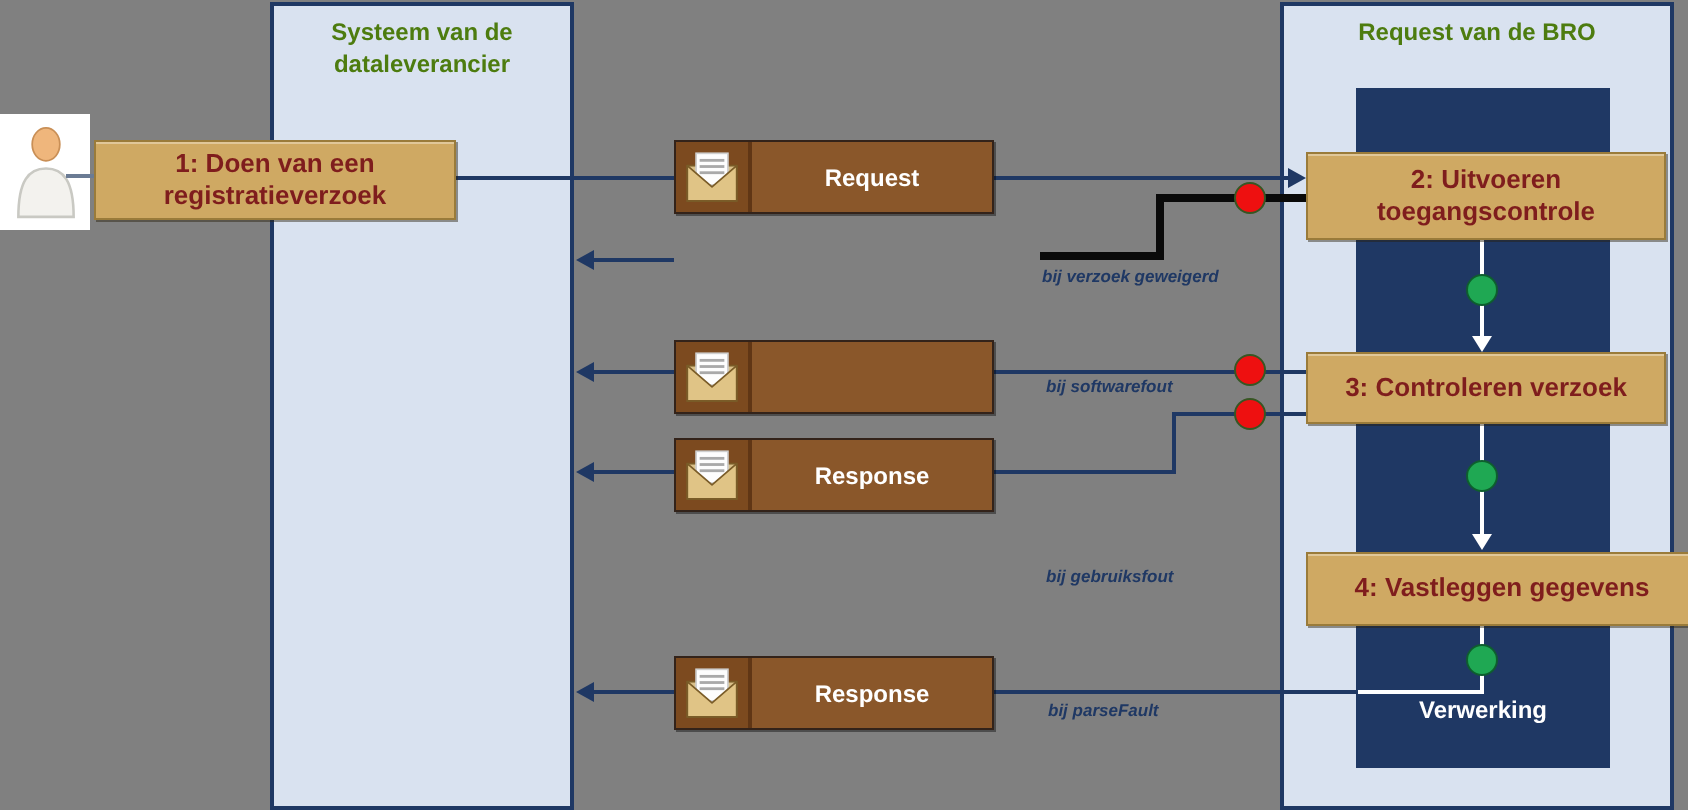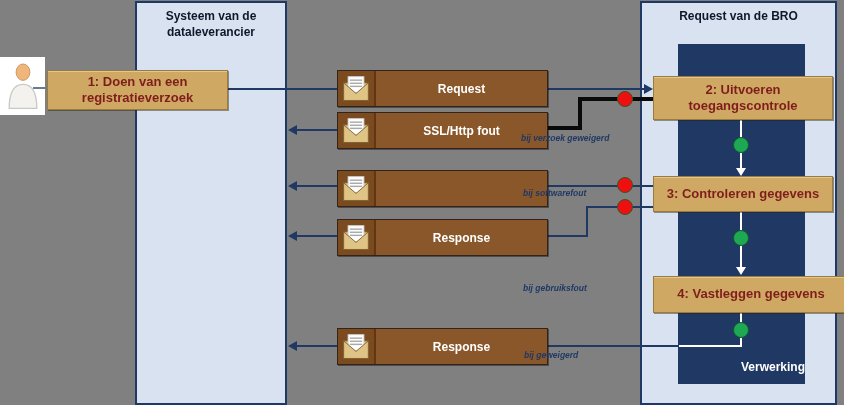--- a/index.html
+++ b/index.html
@@ -2,36 +2,36 @@
 <html><head>
 <meta charset="utf-8">
 <style>
   html,body{margin:0;padding:0;background:#808080;}
   .stage{position:relative;width:844px;height:405px;background:#808080;overflow:hidden;
          font-family:"Liberation Sans", sans-serif;}
   
   .lane{position:absolute;top:1px;height:400px;background:#d9e2f0;border:2px solid #1f3864;z-index:1;}
   .lane-left{left:135px;width:148px;}
   .lane-right{left:640px;width:193px;}
-  .lane-title{margin-top:6px;text-align:center;font-size:12px;font-weight:bold;color:#0f172a;
+  .lane-title{margin-top:6px;text-align:center;font-size:12px;font-weight:bold;color:#4d7c0f;
               line-height:1.3;padding:0 4px;}
   .inner{position:absolute;left:678px;top:44px;width:127px;height:340px;background:#1f3864;z-index:2;}
-  .inner-label{position:absolute;left:678px;top:360px;width:127px;text-align:right;color:#ffffff;
+  .inner-label{position:absolute;left:678px;top:348px;width:127px;text-align:center;color:#ffffff;
                font-size:12px;font-weight:bold;z-index:4;}
   
   .actor{position:absolute;left:0;top:57px;width:45px;height:58px;background:#ffffff;z-index:3;
          display:flex;align-items:center;justify-content:center;}
   
   .step{position:absolute;background:#cfa963;border:1px solid #9a7b3a;
         box-shadow:1px 1px 0 rgba(40,30,10,.45), inset 0 1px 0 rgba(255,255,255,.35);
         color:#7f1d1d;font-size:13px;font-weight:bold;display:flex;align-items:center;
         justify-content:center;text-align:center;line-height:1.25;z-index:4;padding:2px 4px;
         box-sizing:border-box;}
   
-  .msg{position:absolute;left:337px;width:211px;height:37px;background:#8a572a;
+  .msg{position:absolute;left:337px;width:160px;height:37px;background:#8a572a;
        border:1px solid #33231a;box-shadow:1px 1px 0 rgba(0,0,0,.4);display:flex;z-index:4;
        box-sizing:border-box;}
   .msg-icon{width:36px;height:100%;background:#7c4a1f;border-right:2px solid #603615;
             display:flex;align-items:center;justify-content:center;}
   .msg-label{flex:1;display:flex;align-items:center;justify-content:center;color:#ffffff;
              font-size:12px;font-weight:bold;}
   
   .cond{position:absolute;color:#1f3864;font-size:8.5px;font-style:italic;font-weight:bold;
         z-index:5;white-space:nowrap;}
   
@@ -68,21 +68,21 @@
   <div class="actor">
     <svg width="38" height="52" viewBox="0 0 44 56">
       <ellipse cx="22" cy="12" rx="8" ry="9.5" fill="#efb67c" stroke="#c98f56" stroke-width="1"></ellipse>
       <path d="M6 54 C6 33 12 26 22 26 C32 26 38 33 38 54 Z" fill="#f3f2ee" stroke="#c9c9c3" stroke-width="1.5"></path>
     </svg>
   </div>
   <div class="hl" style="left:33px;top:87px;width:14px;background:#6b7b94;"></div>
 
   <div class="step" style="left:47px;top:70px;width:181px;height:40px;">1: Doen van een registratieverzoek</div>
   <div class="step" style="left:653px;top:76px;width:180px;height:44px;">2: Uitvoeren toegangscontrole</div>
-  <div class="step" style="left:653px;top:176px;width:180px;height:36px;">3: Controleren gegevens</div>
+  <div class="step" style="left:653px;top:176px;width:180px;height:36px;">3: Controleren verzoek</div>
   <div class="step" style="left:653px;top:276px;width:196px;height:37px;">4: Vastleggen gegevens</div>
 
   <div class="hl" style="left:228px;top:88px;width:417px;"></div>
   <div class="ar-r" style="left:644px;top:84px;"></div>
 
   <div class="hl black" style="left:578px;top:97px;width:75px;"></div>
   <div class="vl black" style="left:578px;top:97px;height:33px;"></div>
   <div class="hl black" style="left:520px;top:126px;width:62px;"></div>
 
   <div class="hl" style="left:296px;top:129px;width:41px;"></div>
@@ -113,33 +113,20 @@
         <rect x="8" y="3" width="18" height="18" fill="#fdfdfd" stroke="#cfcfcf"></rect>
         <line x1="10" y1="7" x2="24" y2="7" stroke="#a9a9a9" stroke-width="1.6"></line>
         <line x1="10" y1="10.5" x2="24" y2="10.5" stroke="#a9a9a9" stroke-width="1.6"></line>
         <line x1="10" y1="14" x2="24" y2="14" stroke="#a9a9a9" stroke-width="1.6"></line>
         <path d="M3 10 L3 30 L31 30 L31 10 L17 22 Z" fill="#e0c486" stroke="#7a5c28" stroke-linejoin="round"></path>
       </svg>
     </div>
     <div class="msg-label">Request</div>
   </div>
 
-  <div class="msg" style="top:112px;">
-    <div class="msg-icon">
-      <svg width="30" height="30" viewBox="0 0 34 34">
-        <rect x="3" y="10" width="28" height="20" fill="#d9c089" stroke="#7a5c28"></rect>
-        <rect x="8" y="3" width="18" height="18" fill="#fdfdfd" stroke="#cfcfcf"></rect>
-        <line x1="10" y1="7" x2="24" y2="7" stroke="#a9a9a9" stroke-width="1.6"></line>
-        <line x1="10" y1="10.5" x2="24" y2="10.5" stroke="#a9a9a9" stroke-width="1.6"></line>
-        <line x1="10" y1="14" x2="24" y2="14" stroke="#a9a9a9" stroke-width="1.6"></line>
-        <path d="M3 10 L3 30 L31 30 L31 10 L17 22 Z" fill="#e0c486" stroke="#7a5c28" stroke-linejoin="round"></path>
-      </svg>
-    </div>
-    <div class="msg-label">SSL/Http fout</div>
-  </div>
 
   <div class="msg" style="top:170px;">
     <div class="msg-icon">
       <svg width="30" height="30" viewBox="0 0 34 34">
         <rect x="3" y="10" width="28" height="20" fill="#d9c089" stroke="#7a5c28"></rect>
         <rect x="8" y="3" width="18" height="18" fill="#fdfdfd" stroke="#cfcfcf"></rect>
         <line x1="10" y1="7" x2="24" y2="7" stroke="#a9a9a9" stroke-width="1.6"></line>
         <line x1="10" y1="10.5" x2="24" y2="10.5" stroke="#a9a9a9" stroke-width="1.6"></line>
         <line x1="10" y1="14" x2="24" y2="14" stroke="#a9a9a9" stroke-width="1.6"></line>
         <path d="M3 10 L3 30 L31 30 L31 10 L17 22 Z" fill="#e0c486" stroke="#7a5c28" stroke-linejoin="round"></path>
@@ -171,21 +158,21 @@
         <line x1="10" y1="14" x2="24" y2="14" stroke="#a9a9a9" stroke-width="1.6"></line>
         <path d="M3 10 L3 30 L31 30 L31 10 L17 22 Z" fill="#e0c486" stroke="#7a5c28" stroke-linejoin="round"></path>
       </svg>
     </div>
     <div class="msg-label">Response</div>
   </div>
 
   <div class="cond" style="left:521px;top:133px;">bij verzoek geweigerd</div>
   <div class="cond" style="left:523px;top:188px;">bij softwarefout</div>
   <div class="cond" style="left:523px;top:240px;margin-top:43px;">bij gebruiksfout</div>
-  <div class="cond" style="left:524px;top:350px;">bij geweigerd</div>
+  <div class="cond" style="left:524px;top:350px;">bij parseFault</div>
 
   <div class="dot red" style="left:617px;top:91px;"></div>
   <div class="dot red" style="left:617px;top:177px;"></div>
   <div class="dot red" style="left:617px;top:199px;"></div>
   <div class="dot green" style="left:733px;top:137px;"></div>
   <div class="dot green" style="left:733px;top:230px;"></div>
   <div class="dot green" style="left:733px;top:322px;"></div>
 
 </div>
 

